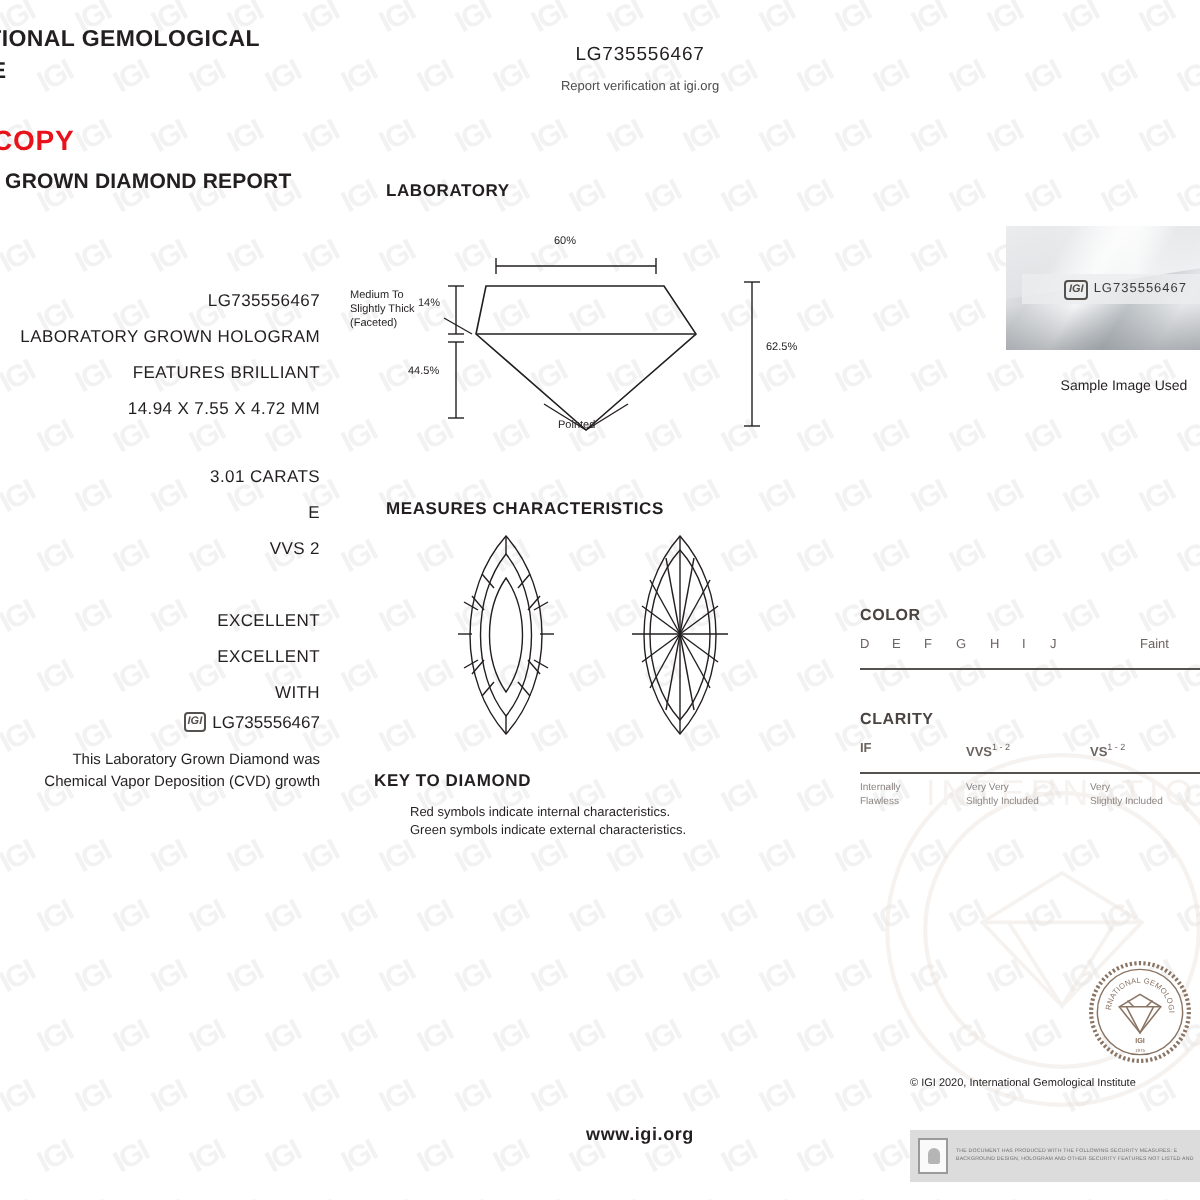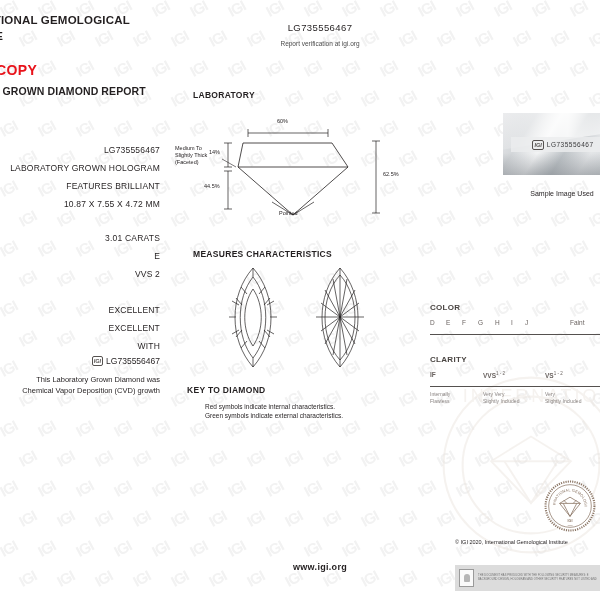--- a/index.html
+++ b/index.html
@@ -754,21 +754,21 @@
   <div class="spec-row" style="top:163px">
 
     <span class="val">LABORATORY GROWN HOLOGRAM</span>
   </div>
   <div class="spec-row" style="top:181px">
 
     <span class="val">FEATURES BRILLIANT</span>
   </div>
   <div class="spec-row" style="top:199px">
 
-    <span class="val">10.87 X 7.55 X 4.72 MM</span>
+    <span class="val">14.94 X 7.55 X 4.72 MM</span>
   </div>
 
   <div class="spec-row" style="top:233px">
 
     <span class="val">3.01 CARATS</span>
   </div>
   <div class="spec-row" style="top:251px">
 
     <span class="val">E</span>
   </div>

